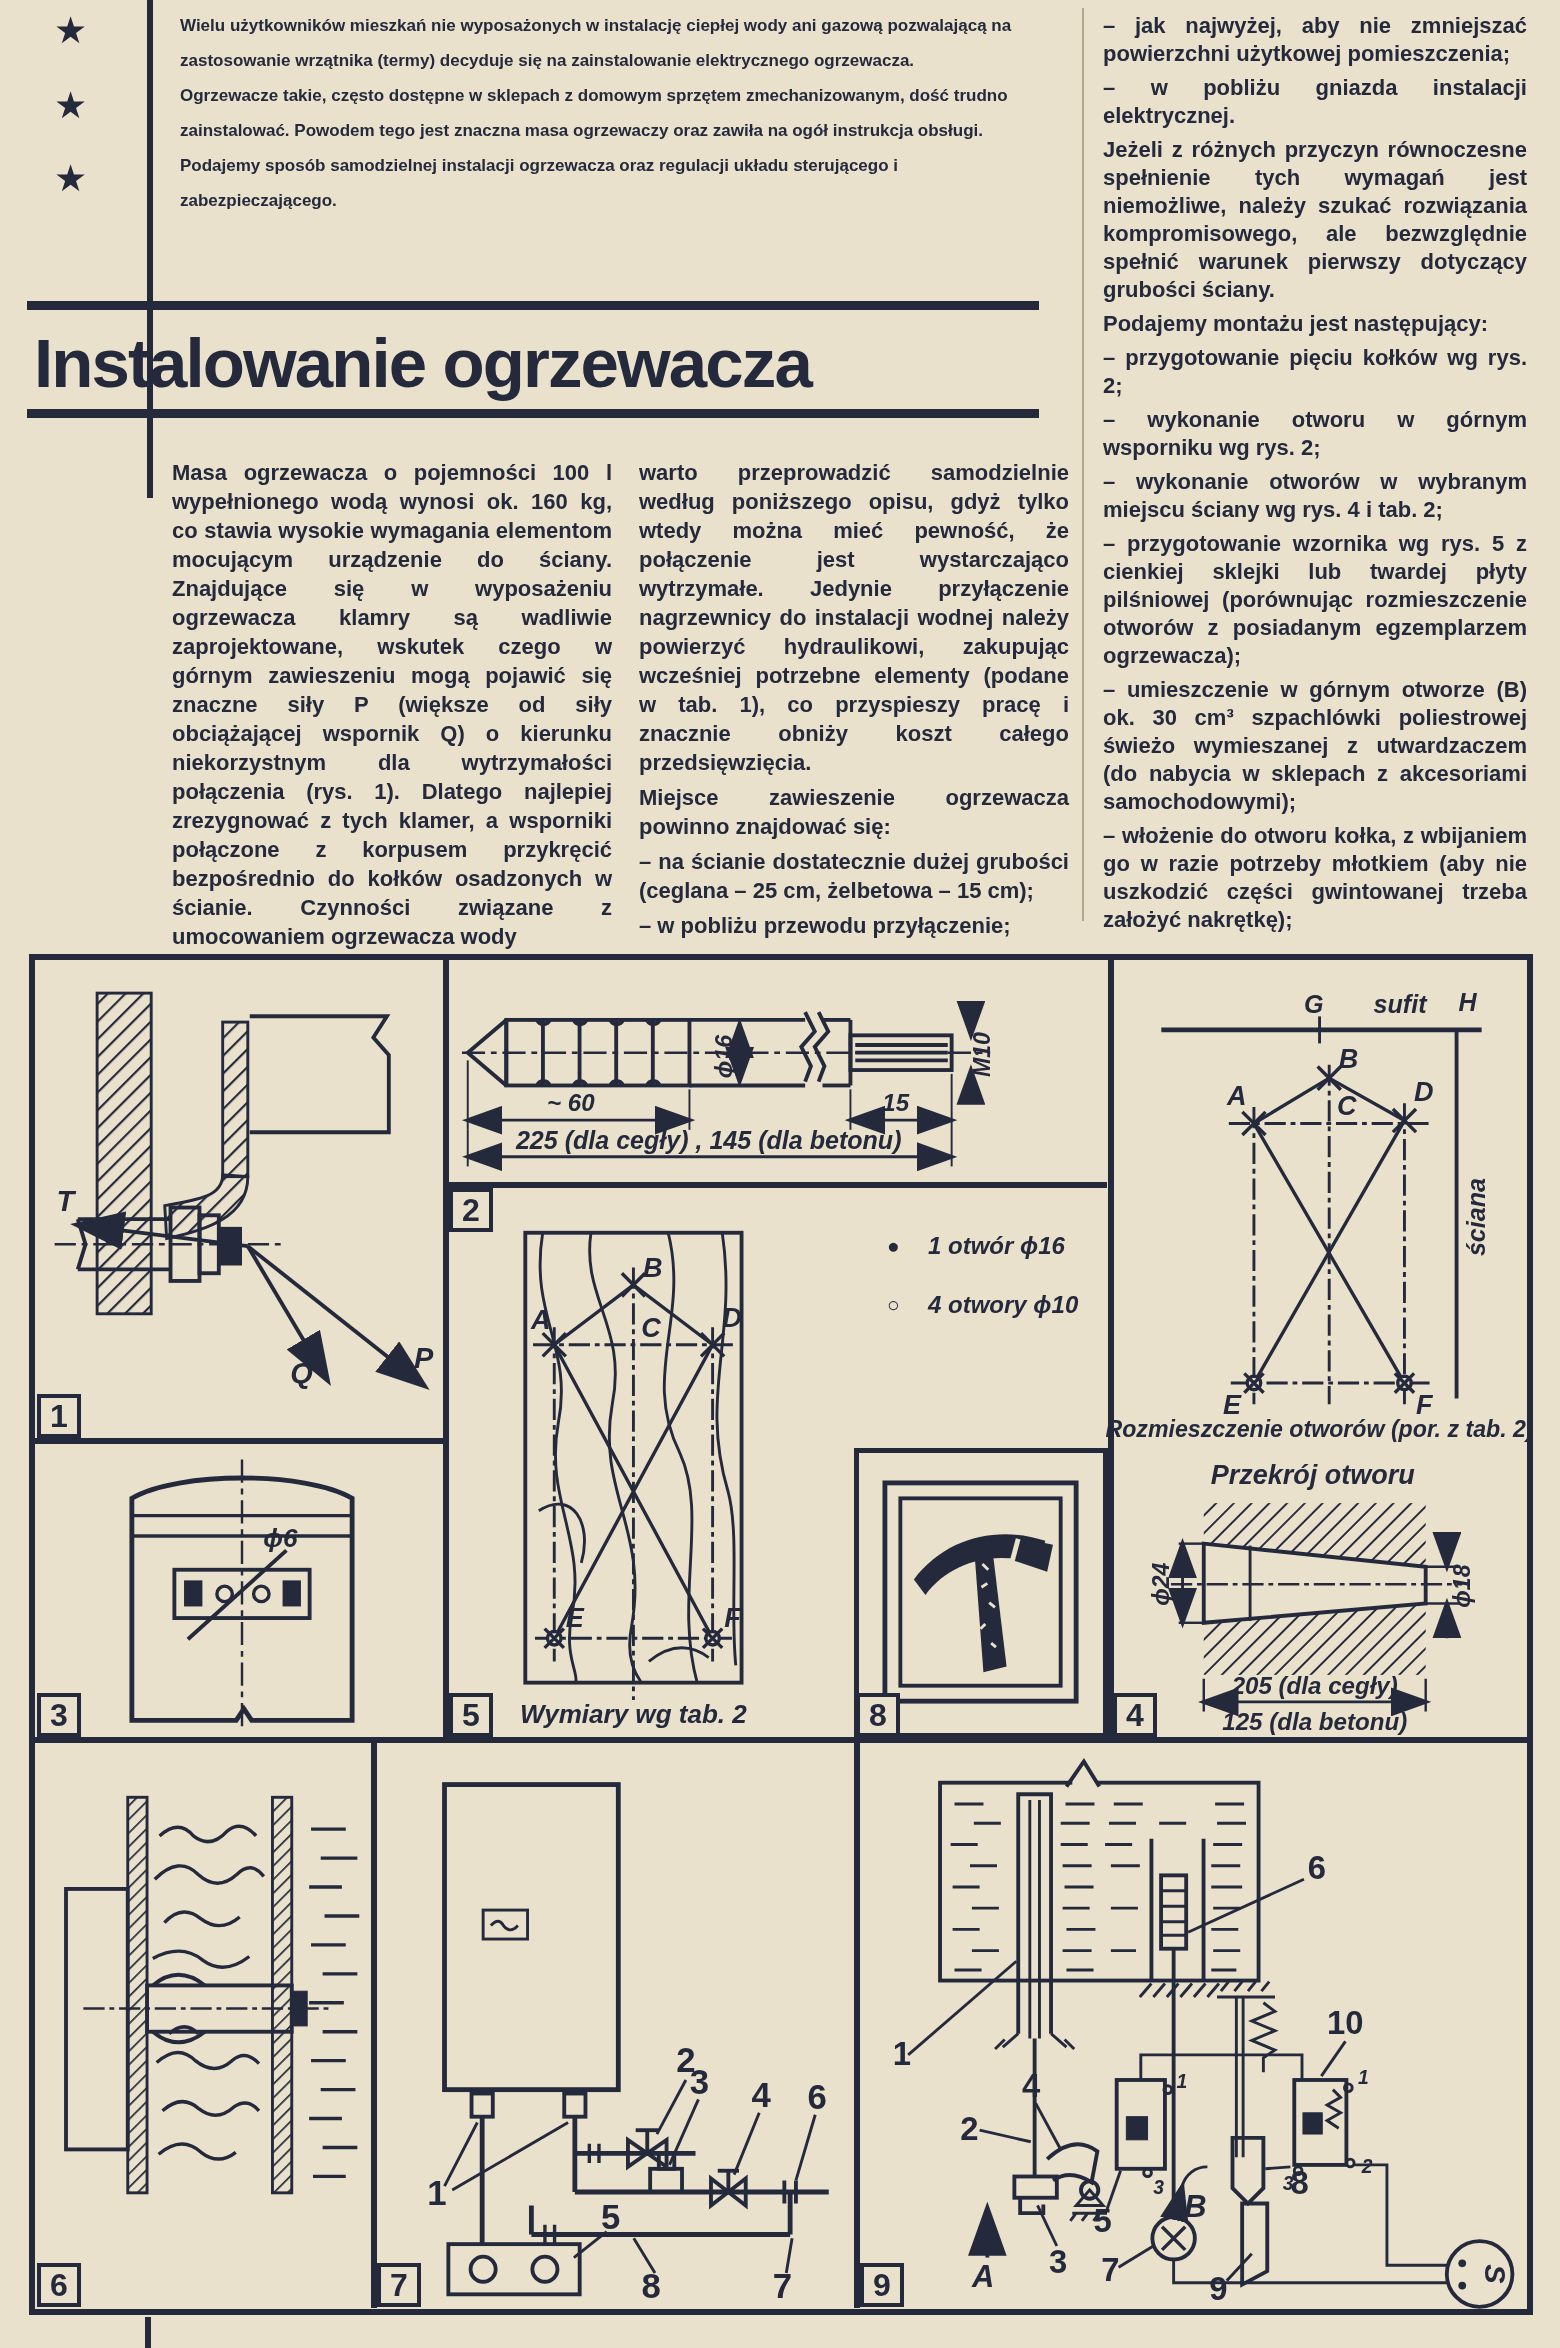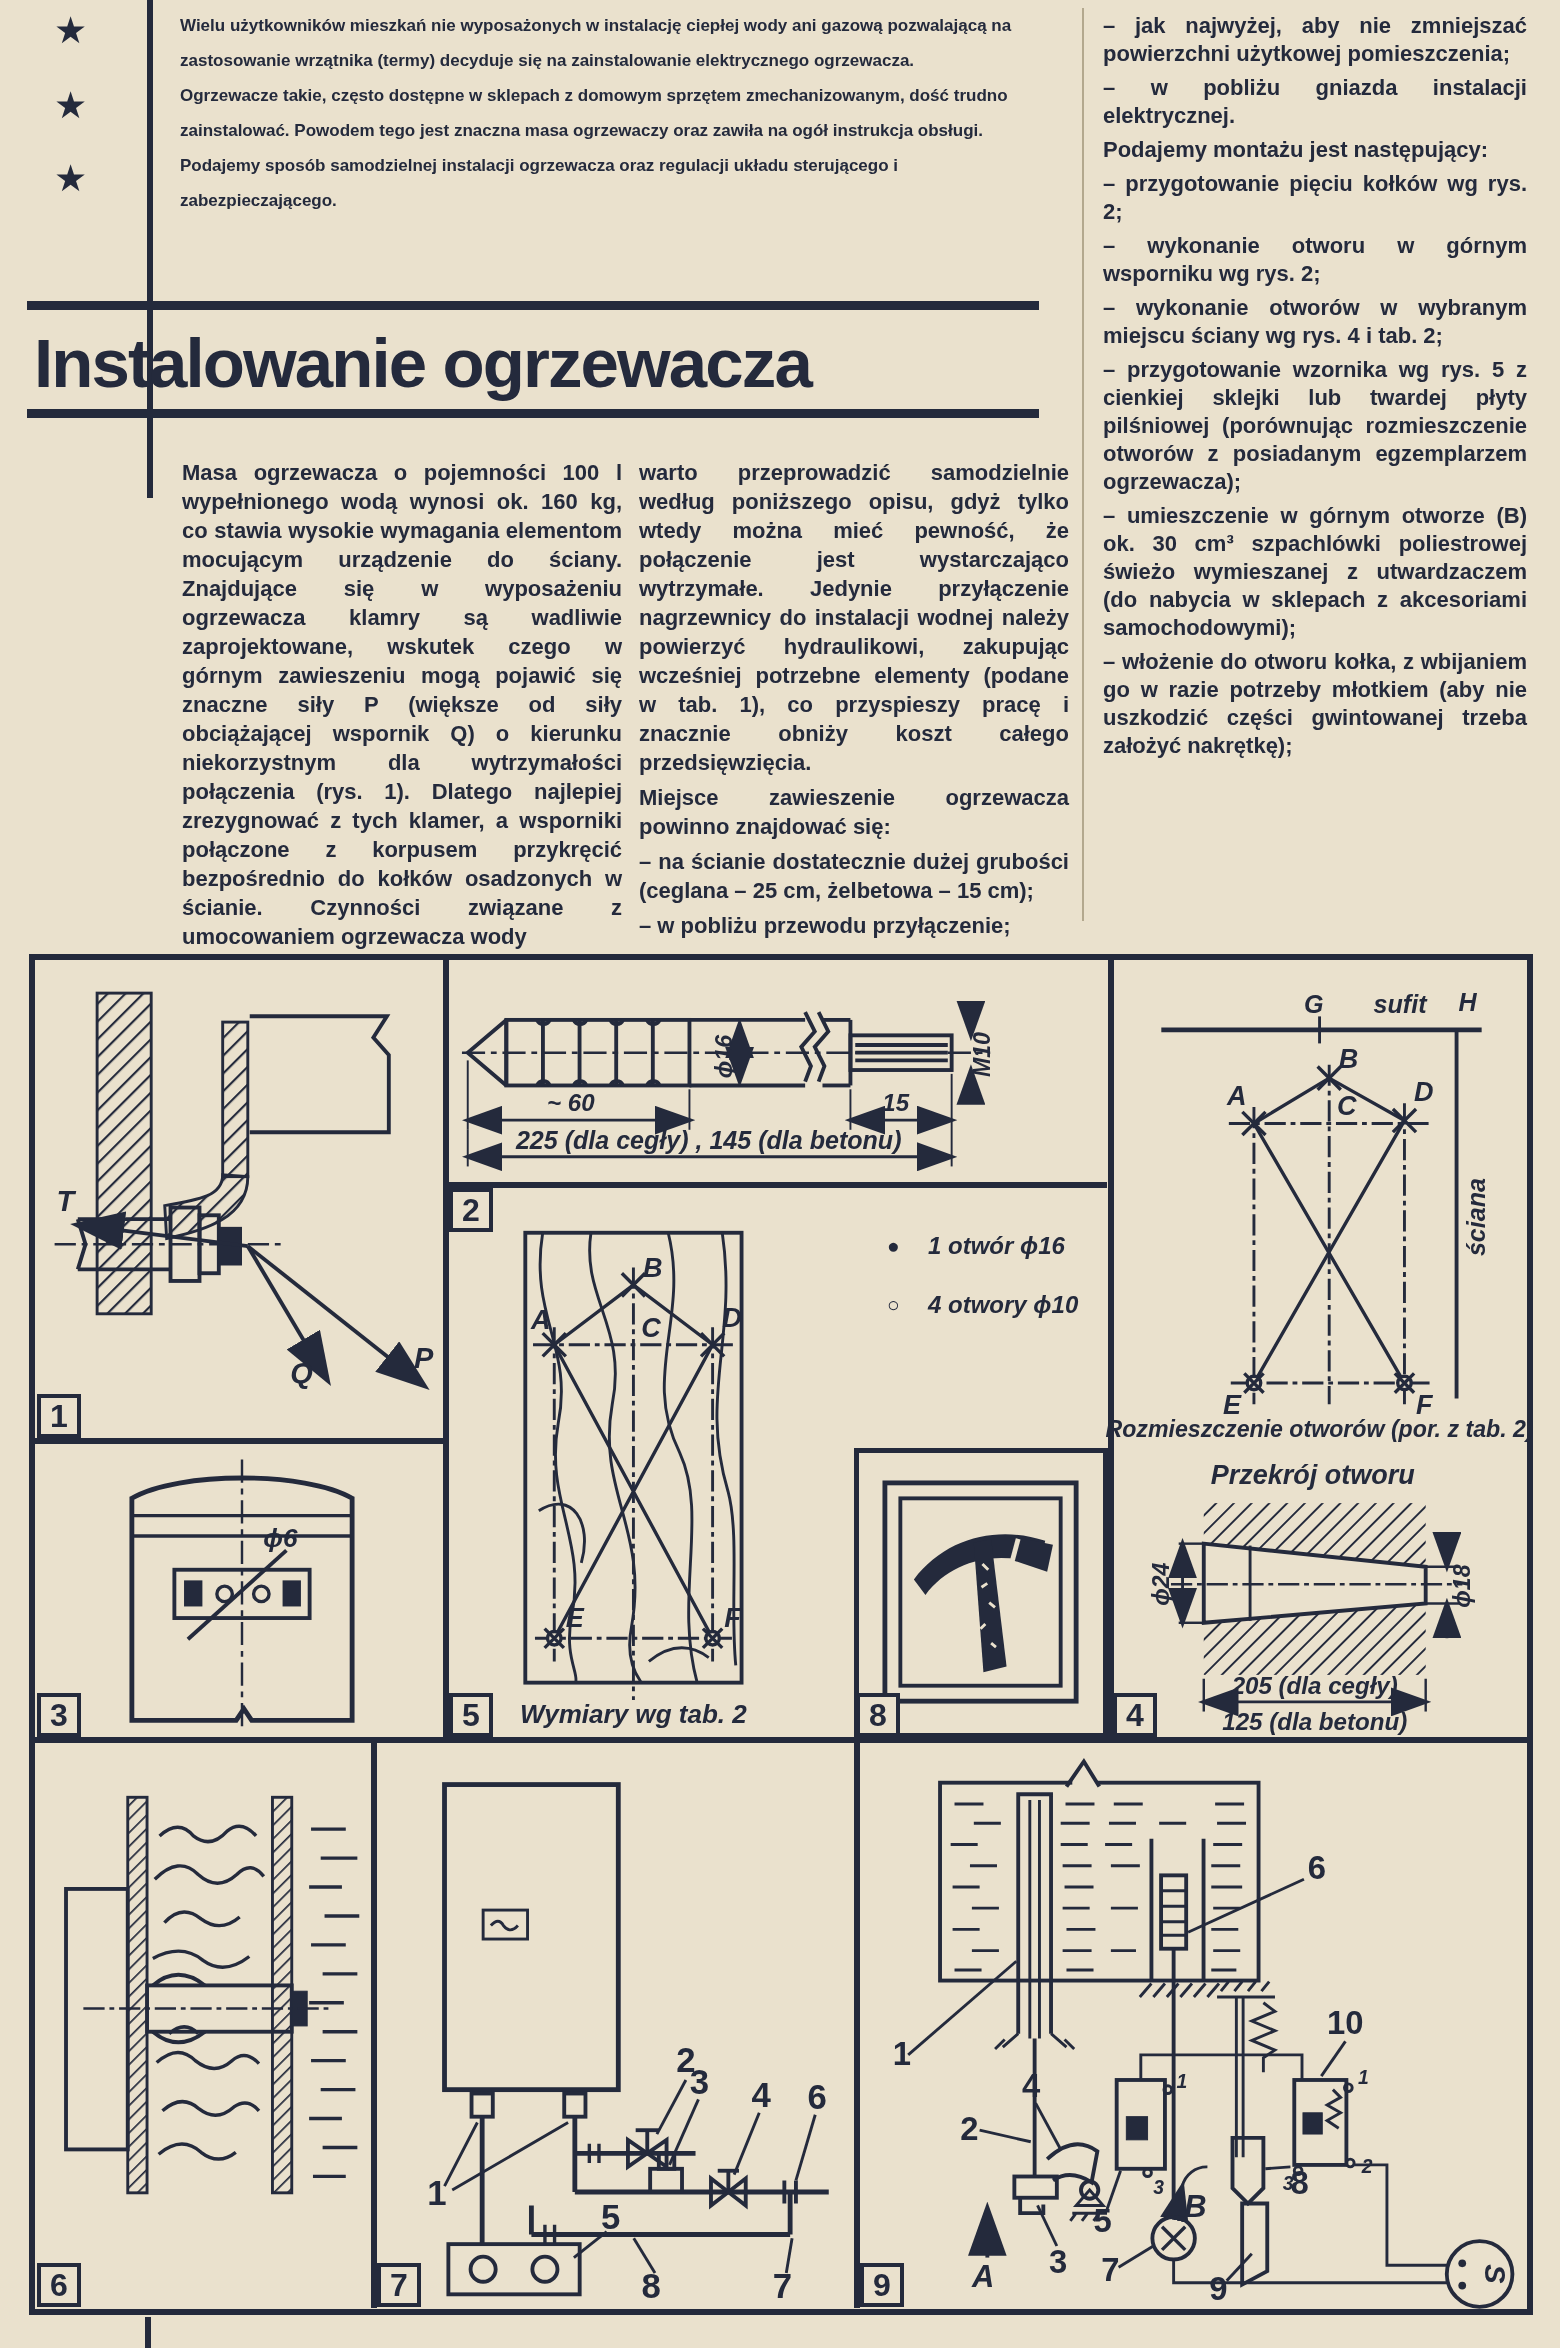--- a/index.html
+++ b/index.html
@@ -51,33 +51,34 @@
   <div class="intro">
     <p>Wielu użytkowników mieszkań nie wyposażonych w instalację ciepłej wody ani gazową pozwalającą na zastosowanie wrzątnika (termy) decyduje się na zainstalowanie elektrycznego ogrzewacza.</p>
     <p>Ogrzewacze takie, często dostępne w sklepach z domowym sprzętem zmechanizowanym, dość trudno zainstalować. Powodem tego jest znaczna masa ogrzewaczy oraz zawiła na ogół instrukcja obsługi.</p>
     <p>Podajemy sposób samodzielnej instalacji ogrzewacza oraz regulacji układu sterującego i zabezpieczającego.</p>
   </div>
 
   <div class="headrule" style="left:27px; top:301px; width:1012px"></div>
   <h1 class="pagetitle" style="margin:7px">Instalowanie ogrzewacza</h1>
   <div class="headrule" style="left:27px; top:409px; width:1012px"></div>
 
-  <div class="bodycol" style="left:176px; top:452px; width:452px">
+  <div class="bodycol" style="left:166px; top:452px; width:452px">
     <p>Masa ogrzewacza o pojemności 100 l wypełnionego wodą wynosi ok. 160 kg, co stawia wysokie wymagania elementom mocującym urządzenie do ściany. Znajdujące się w wyposażeniu ogrzewacza klamry są wadliwie zaprojektowane, wskutek czego w górnym zawieszeniu mogą pojawić się znaczne siły P (większe od siły obciążającej wspornik Q) o kierunku niekorzystnym dla wytrzymałości połączenia (rys. 1). Dlatego najlepiej zrezygnować z tych klamer, a wsporniki połączone z korpusem przykręcić bezpośrednio do kołków osadzonych w ścianie. Czynności związane z umocowaniem ogrzewacza wody</p>
   </div>
   <div class="bodycol" style="left:633px; top:452px; width:442px">
     <p>warto przeprowadzić samodzielnie według poniższego opisu, gdyż tylko wtedy można mieć pewność, że połączenie jest wystarczająco wytrzymałe. Jedynie przyłączenie nagrzewnicy do instalacji wodnej należy powierzyć hydraulikowi, zakupując wcześniej potrzebne elementy (podane w tab. 1), co przyspieszy pracę i znacznie obniży koszt całego przedsięwzięcia.</p>
     <p>Miejsce zawieszenie ogrzewacza powinno znajdować się:</p>
     <p>– na ścianie dostatecznie dużej grubości (ceglana – 25 cm, żelbetowa – 15 cm);</p>
     <p>– w pobliżu przewodu przyłączenie;</p>
   </div>
   <div class="colsep" style="left:1082px; top:7.7px; height:913px"></div>
   <div class="bodycol" style="left:1097px; top:5.8px; width:436px; line-height:28px">
     <p>– jak najwyżej, aby nie zmniejszać powierzchni użytkowej pomieszczenia;</p>
     <p>– w pobliżu gniazda instalacji elektrycznej.</p>
+    <p>Jeżeli z różnych przyczyn równoczesne spełnienie tych wymagań jest niemożliwe, należy szukać rozwiązania kompromisowego, ale bezwzględnie spełnić warunek pierwszy dotyczący grubości ściany.</p>
     <p>Podajemy montażu jest następujący:</p>
     <p>– przygotowanie pięciu kołków wg rys. 2;</p>
     <p>– wykonanie otworu w górnym wsporniku wg rys. 2;</p>
     <p>– wykonanie otworów w wybranym miejscu ściany wg rys. 4 i tab. 2;</p>
     <p>– przygotowanie wzornika wg rys. 5 z cienkiej sklejki lub twardej płyty pilśniowej (porównując rozmieszczenie otworów z posiadanym egzemplarzem ogrzewacza);</p>
     <p>– umieszczenie w górnym otworze (B) ok. 30 cm³ szpachlówki poliestrowej świeżo wymieszanej z utwardzaczem (do nabycia w sklepach z akcesoriami samochodowymi);</p>
     <p>– włożenie do otworu kołka, z wbijaniem go w razie potrzeby młotkiem (aby nie uszkodzić części gwintowanej trzeba założyć nakrętkę);</p>
   </div>
 
   <div class="figarea">

